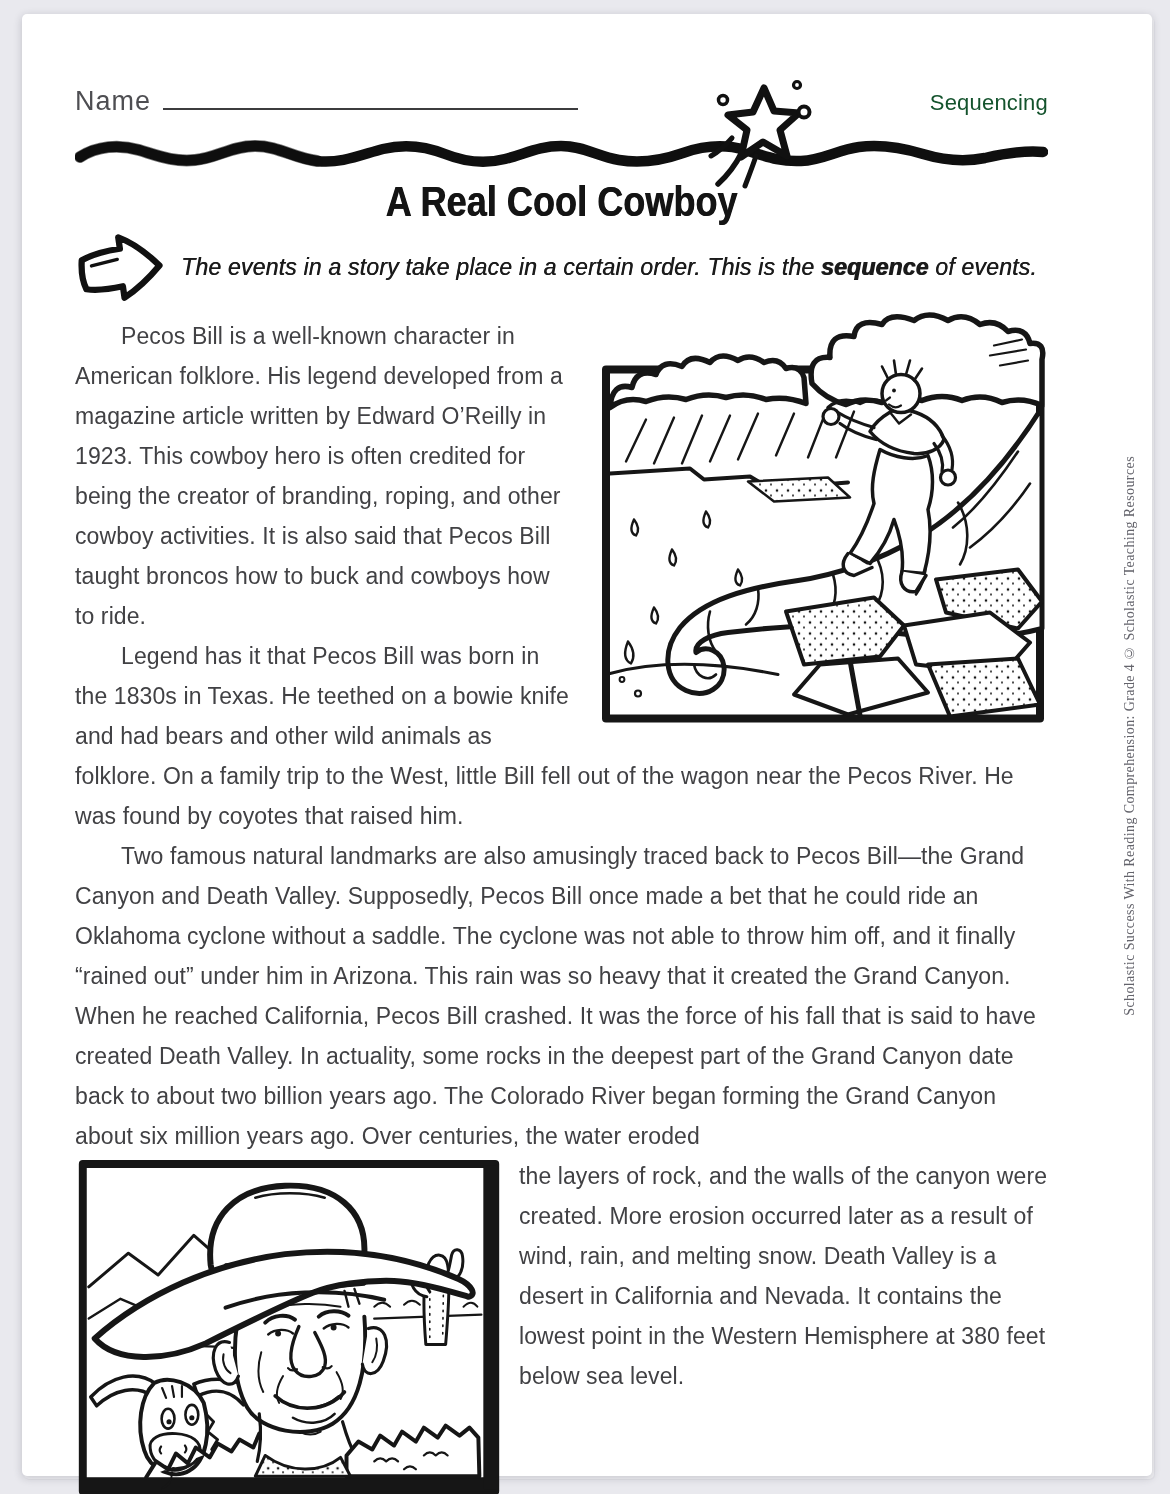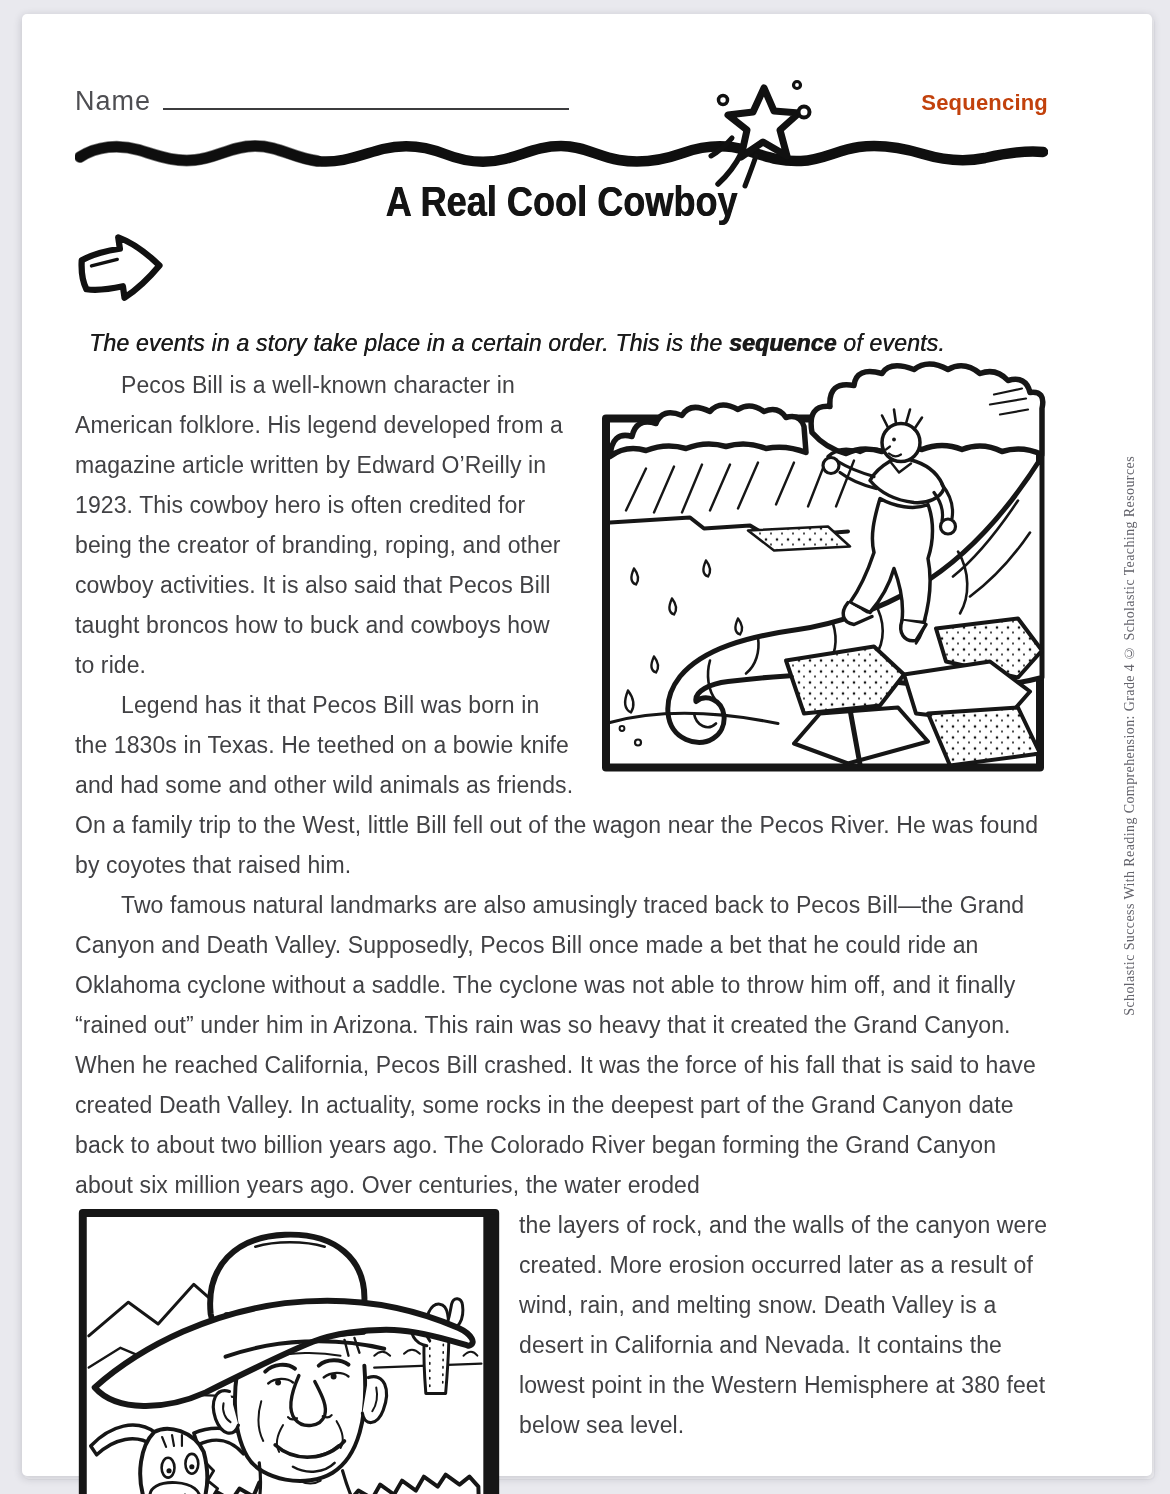--- a/index.html
+++ b/index.html
@@ -12,32 +12,32 @@
   .paper{
     position:absolute;left:22px;top:14px;width:1130px;height:1462px;
     background:#ffffff;border-radius:5px;
     box-shadow:0 2px 8px rgba(40,40,60,.22), 2px 3px 0 #f1f1f4, 3px 4px 0 #e2e2e8;
   }
   .content{position:absolute;left:53px;top:0;width:973px;}
   
   .header-row{display:flex;align-items:baseline;margin-top:72px;position:relative;}
   .name-label{font-size:27px;color:#4e4e52;letter-spacing:1px;}
   .name-rule{flex:1;border-bottom:2.5px solid #3c3c3e;margin:0 352px 5px 12px;height:1px;}
-  .topic-label{font-size:22px;font-weight:bold;color:#c2410c;letter-spacing:.2px;}
+  .topic-label{font-size:22px;font-weight:normal;color:#14532d;letter-spacing:.2px;}
   .star-wrap{position:absolute;left:632px;top:-14px;width:108px;height:118px;z-index:3;}
   .divider-wrap{margin-top:16px;height:40px;}
   
   .title-line{text-align:center;margin-top:4px;text-decoration:underline;}
   .title-line span{
     display:inline-block;font-size:43px;font-weight:700;color:#141414;
     transform:scaleX(.84);transform-origin:center;
     text-shadow:.7px 0 0 currentColor;letter-spacing:0px;
   }
   
-  .instr-row{display:flex;align-items:flex-start;margin-top:6px;flex-direction:column;}
+  .instr-row{display:flex;align-items:flex-start;margin-top:6px;}
   .arrow-wrap{width:92px;height:76px;flex:0 0 auto;transform:rotate(-3deg);}
   .instr-text{
     font-style:italic;font-size:23px;color:#1b1b1b;padding-top:22px;margin-left:14px;
     text-shadow:.4px 0 0 currentColor;letter-spacing:.2px;
   }
   .instr-text b{text-shadow:.8px 0 0 currentColor;}
   
   .story{margin-top:8px;font-size:23px;line-height:40px;color:#414144;letter-spacing:.1px;}
   .story p{margin:0;}
   .indent{text-indent:46px;}
@@ -188,21 +188,21 @@
               <circle cx="303" cy="82" r="19" fill="#fff" stroke-width="3.5"></circle>
               <path d="M290,67 L284,55 M298,63 L296,49 M308,63 L312,49 M316,69 L324,57" stroke-width="2.6"></path>
               <circle cx="296" cy="79" r="1.9" fill="#161616" stroke="none"></circle>
               <path d="M292,86 l-4,3 M291,93 q6,5 12,1" stroke-width="2.2"></path>
             </g>
           </g>
         </svg>
       </span>
 
       <p class="indent">Pecos Bill is a well-known character in American folklore. His legend developed from a magazine article written by Edward O’Reilly in 1923. This cowboy hero is often credited for being the creator of branding, roping, and other cowboy activities. It is also said that Pecos Bill taught broncos how to buck and cowboys how to ride.</p>
-      <p class="indent">Legend has it that Pecos Bill was born in the 1830s in Texas. He teethed on a bowie knife and had some and other wild animals as friends. On a family trip to the West, little Bill fell out of the wagon near the Pecos River. He was found by coyotes that raised him.</p>
+      <p class="indent">Legend has it that Pecos Bill was born in the 1830s in Texas. He teethed on a bowie knife and had bears and other wild animals as folklore. On a family trip to the West, little Bill fell out of the wagon near the Pecos River. He was found by coyotes that raised him.</p>
       <p class="indent">Two famous natural landmarks are also amusingly traced back to Pecos Bill—the Grand Canyon and Death Valley. Supposedly, Pecos Bill once made a bet that he could ride an Oklahoma cyclone without a saddle. The cyclone was not able to throw him off, and it finally “rained out” under him in Arizona. This rain was so heavy that it created the Grand Canyon. When he reached California, Pecos Bill crashed. It was the force of his fall that is said to have created Death Valley. In actuality, some rocks in the deepest part of the Grand Canyon date back to about two billion years ago. The Colorado River began forming the Grand Canyon about six million years ago. Over centuries, the water eroded</p>
 
       <span class="fig fig-left">
         <svg viewBox="0 0 430 350" xmlns="http://www.w3.org/2000/svg">
           <defs>
             <pattern id="st2" width="10" height="10" patternUnits="userSpaceOnUse">
               <rect width="10" height="10" fill="#fff"></rect>
               <circle cx="3" cy="3" r="1.3" fill="#161616"></circle>
               <circle cx="8" cy="7" r="1" fill="#161616"></circle>
             </pattern>

